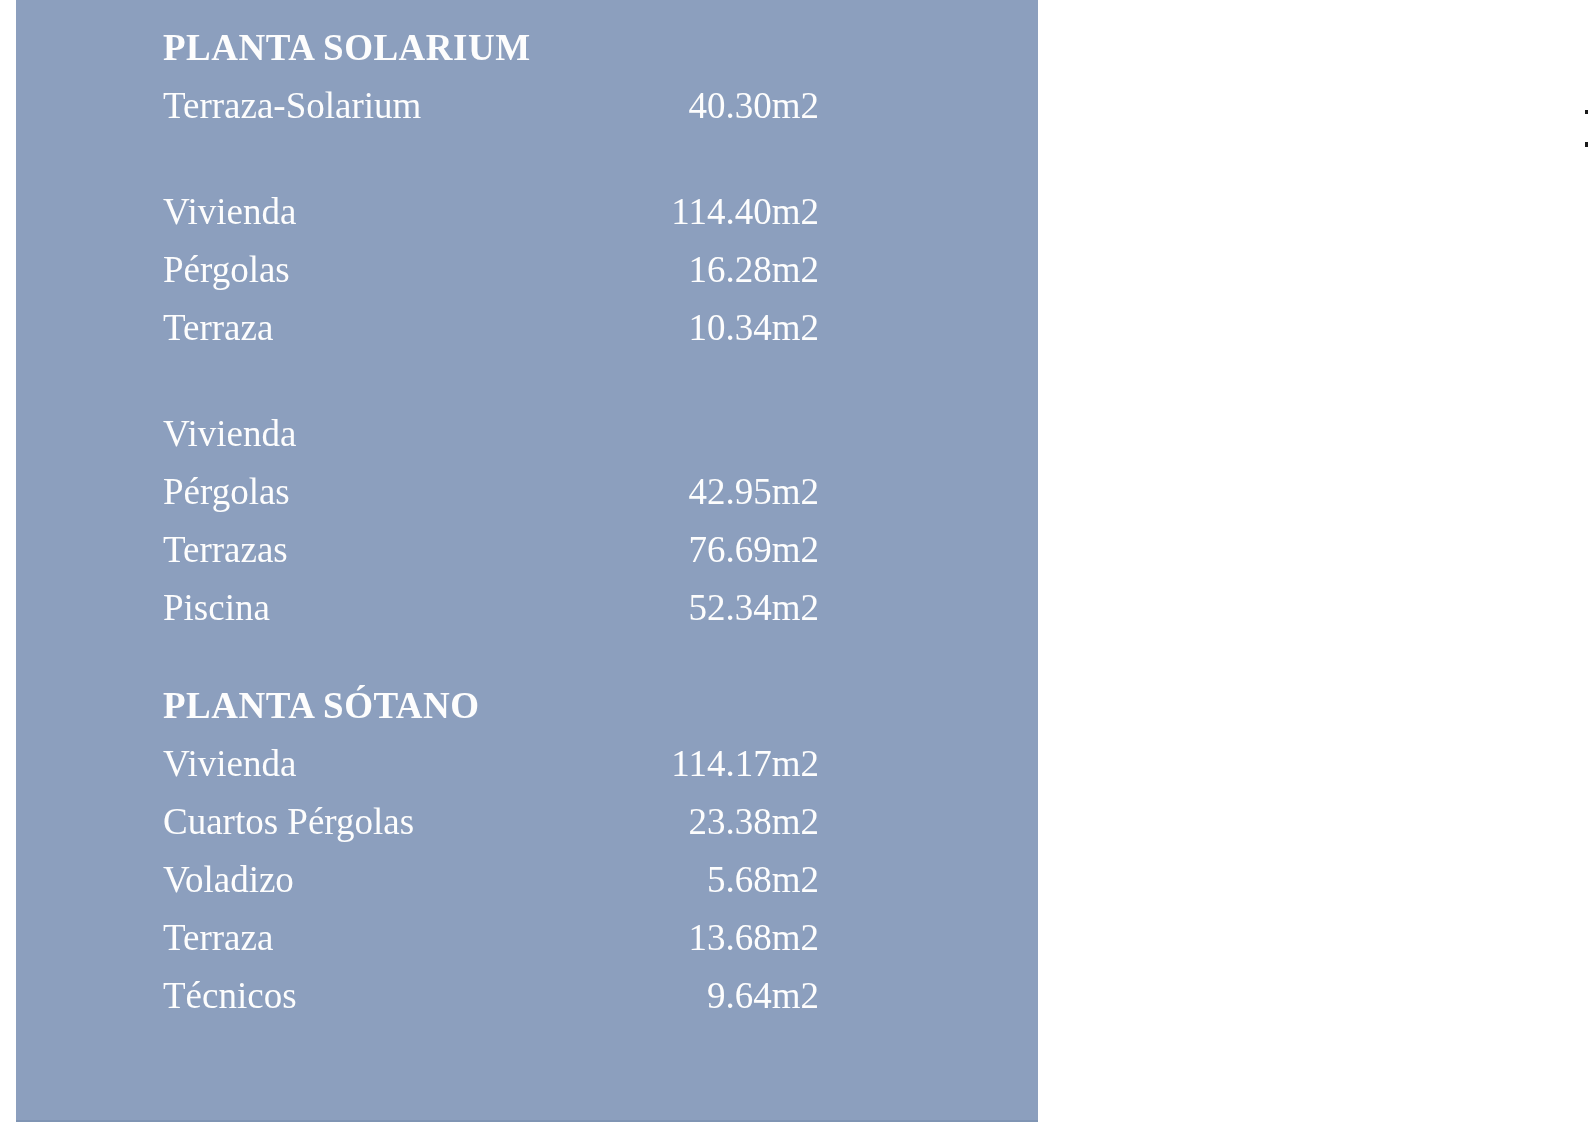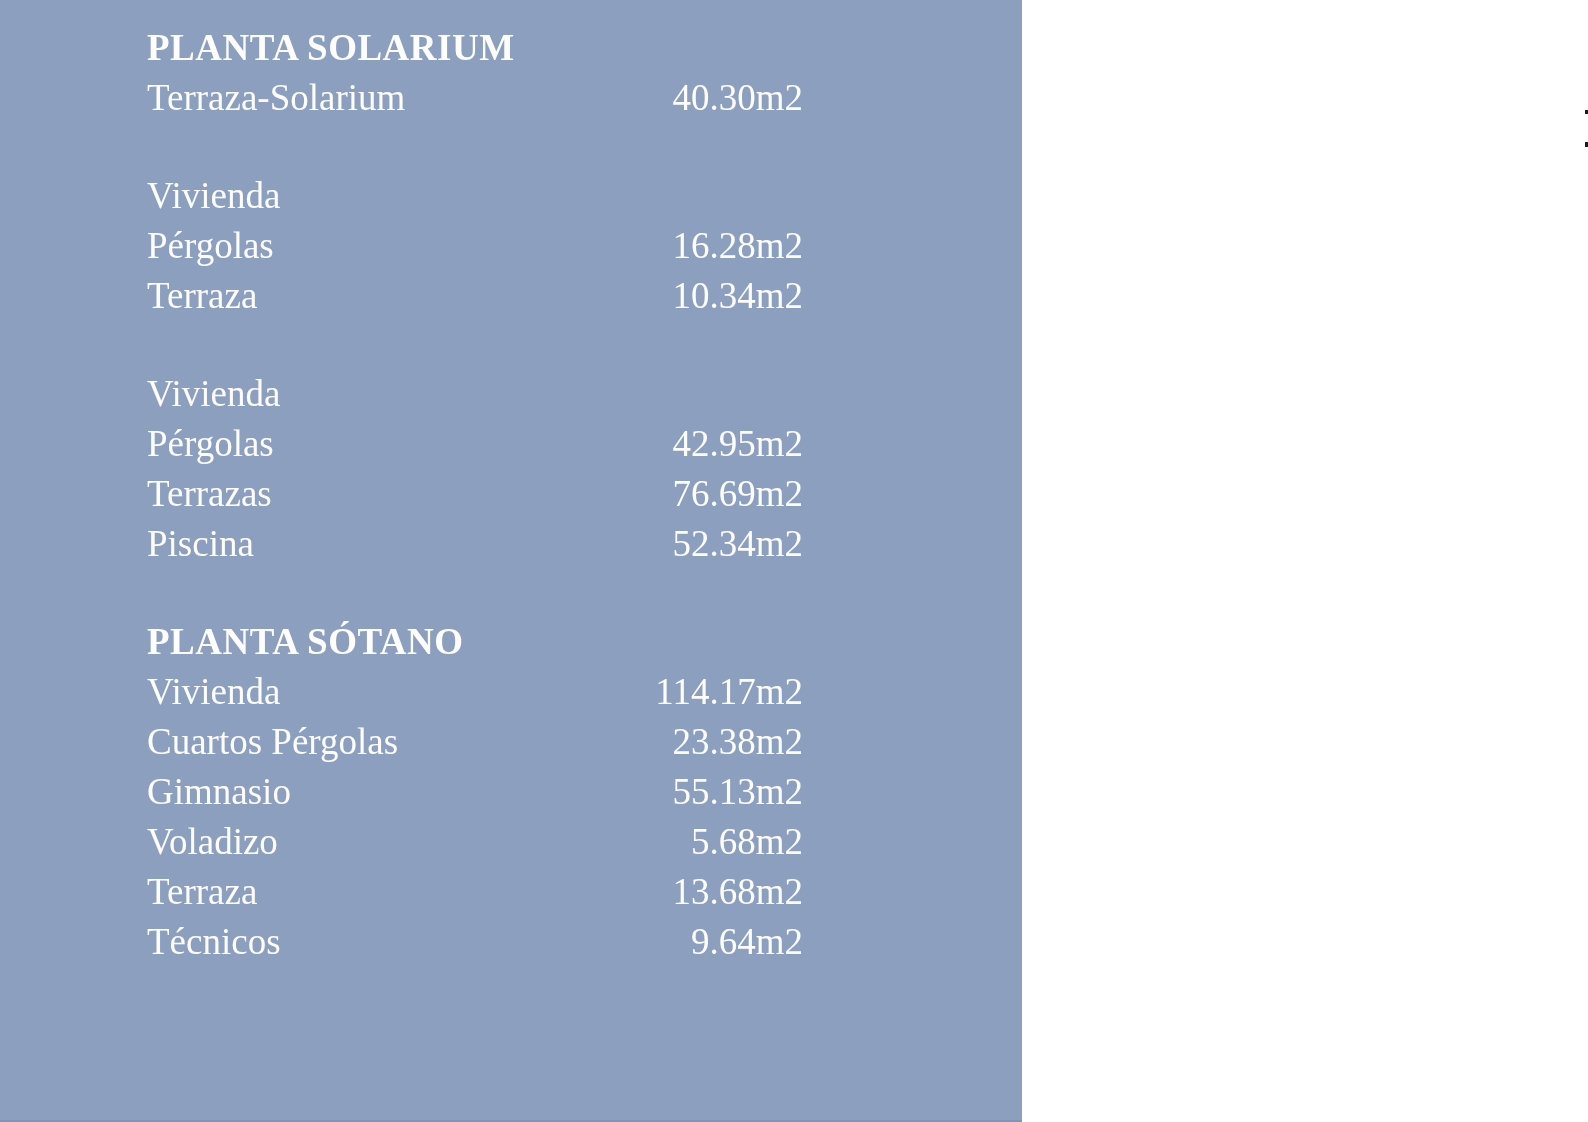--- a/index.html
+++ b/index.html
@@ -14,21 +14,21 @@
 
   .page {
     position: relative;
     width: 1588px;
     height: 1122px;
     background: #ffffff;
   }
 
   .panel {
     position: absolute;
-    left: 0;
+    left: 16px;
     top: 0;
     width: 1022px;
     height: 1122px;
     background: #8C9FBE;
   }
 
   .panel-bottom-edge {
     position: absolute;
     left: 0;
     bottom: 0;
@@ -60,21 +60,21 @@
   }
 
   .row {
     display: flex;
     justify-content: space-between;
     align-items: baseline;
     line-height: 50px;
     white-space: nowrap;
   }
 
-  .row .label { text-align: left; }
+  .row .label { text-align: left; margin-top: 8px; }
   .row .value { }
 
   
   .edge-mark {
     position: absolute;
     background: #1a1a1a;
   }
   .edge-mark.m1 { left: 1585px; top: 110px; width: 3px; height: 4px; }
   .edge-mark.m2 { left: 1585px; top: 142px; width: 3px; height: 5px; }
 </style>
@@ -92,20 +92,21 @@
     <span class="label">Terraza-Solarium</span>
     <span class="value">40.30m2</span>
   </div>
 </div>
   </section>
 
   <section class="section">
     <div class="rows">
   <div class="row">
     <span class="label">Vivienda</span>
+    <span class="value">114.40m2</span>
   </div>
 
   <div class="row">
     <span class="label">Pérgolas</span>
     <span class="value">16.28m2</span>
   </div>
 
   <div class="row">
     <span class="label">Terraza</span>
     <span class="value">10.34m2</span>
@@ -142,24 +143,20 @@
   <div class="row">
     <span class="label">Vivienda</span>
     <span class="value">114.17m2</span>
   </div>
 
   <div class="row">
     <span class="label">Cuartos Pérgolas</span>
     <span class="value">23.38m2</span>
   </div>
 
-  <div class="row">
-    <span class="label">Gimnasio</span>
-    <span class="value">55.13m2</span>
-  </div>
 
   <div class="row">
     <span class="label">Voladizo</span>
     <span class="value">5.68m2</span>
   </div>
 
   <div class="row">
     <span class="label">Terraza</span>
     <span class="value">13.68m2</span>
   </div>

